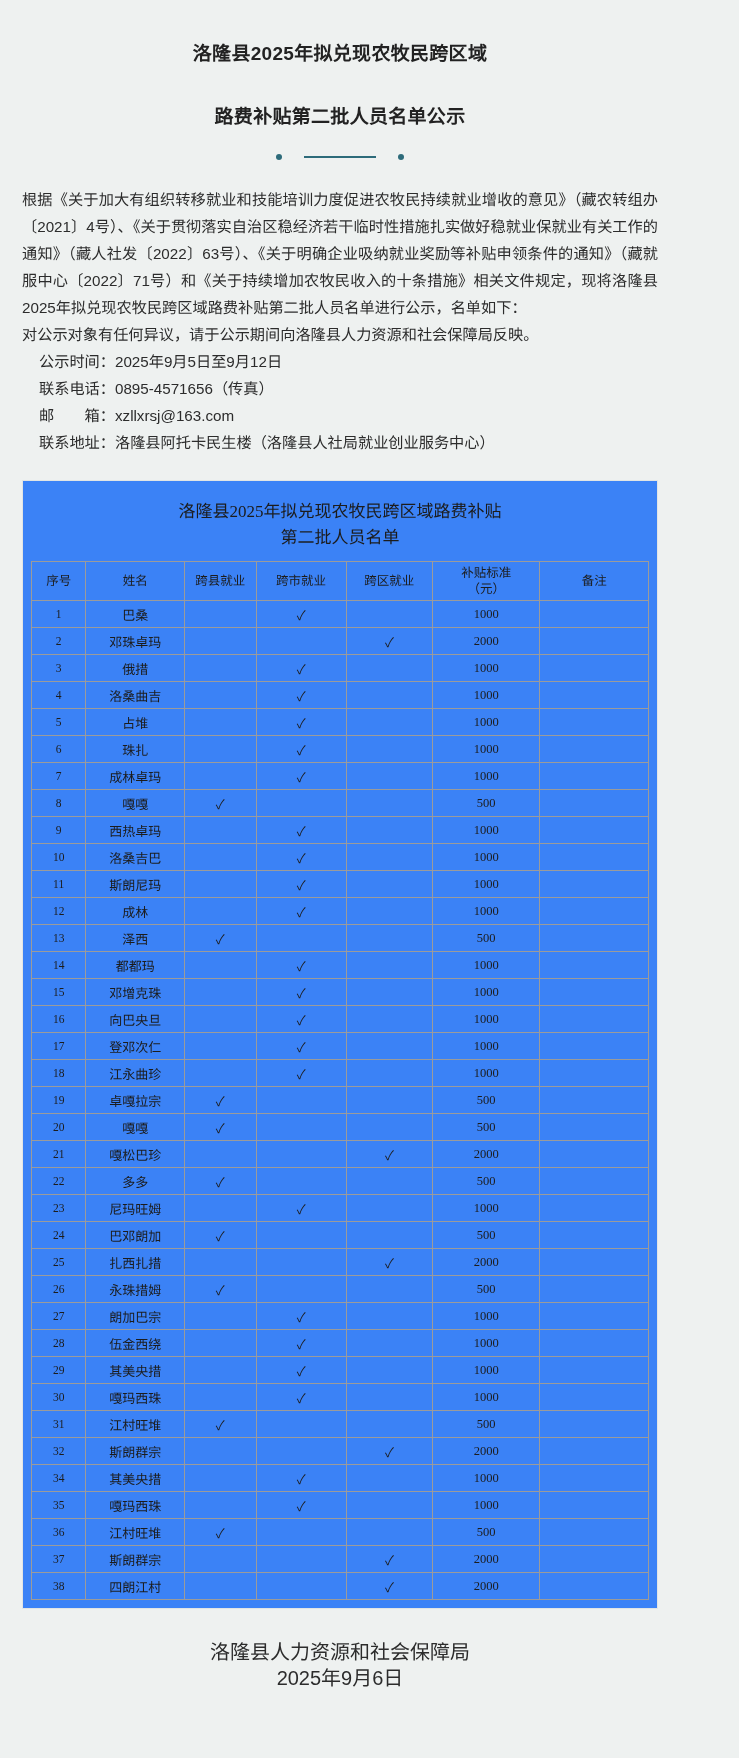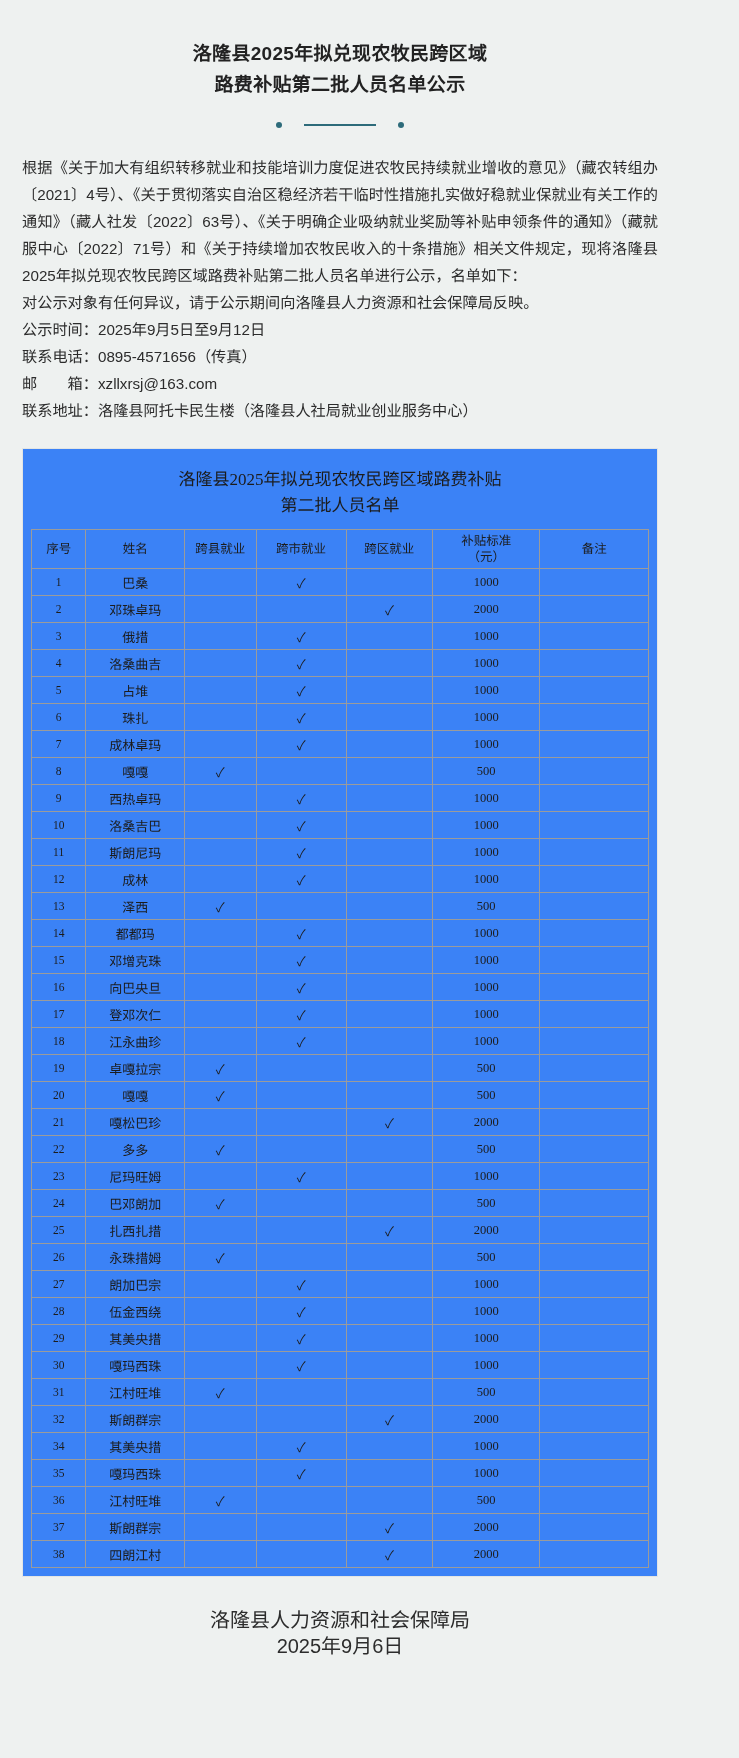--- a/index.html
+++ b/index.html
@@ -22,21 +22,21 @@
   
   .doc-title {
     text-align: center;
     font-size: 19px;
     font-weight: bold;
     line-height: 31px;
     color: #222;
     letter-spacing: 0.3px;
     padding: 8px 40px 0 40px;
   }
-  .doc-title .line2 { display: block; }
+  .doc-title .line2 { display: block; margin-top: 32px; }
 
   
   .divider {
     display: flex;
     align-items: center;
     justify-content: center;
     gap: 22px;
     margin: 22px 0 26px 0;
   }
   .divider .dot {
@@ -58,21 +58,21 @@
     line-height: 27px;
     color: #2c2c2c;
     text-align: justify;
   }
   .body-text p {
     margin: 0;
   }
   .para-indent { text-indent: 0; }
 
   .contact-line {
-    padding: 0 22px;
+    padding: 0 39px;
     font-size: 15.2px;
     line-height: 27px;
     color: #2c2c2c;
     white-space: pre;
   }
 
   
   .table-card {
     margin: 24px 22px 0 22px;
     background: #3b82f6;

